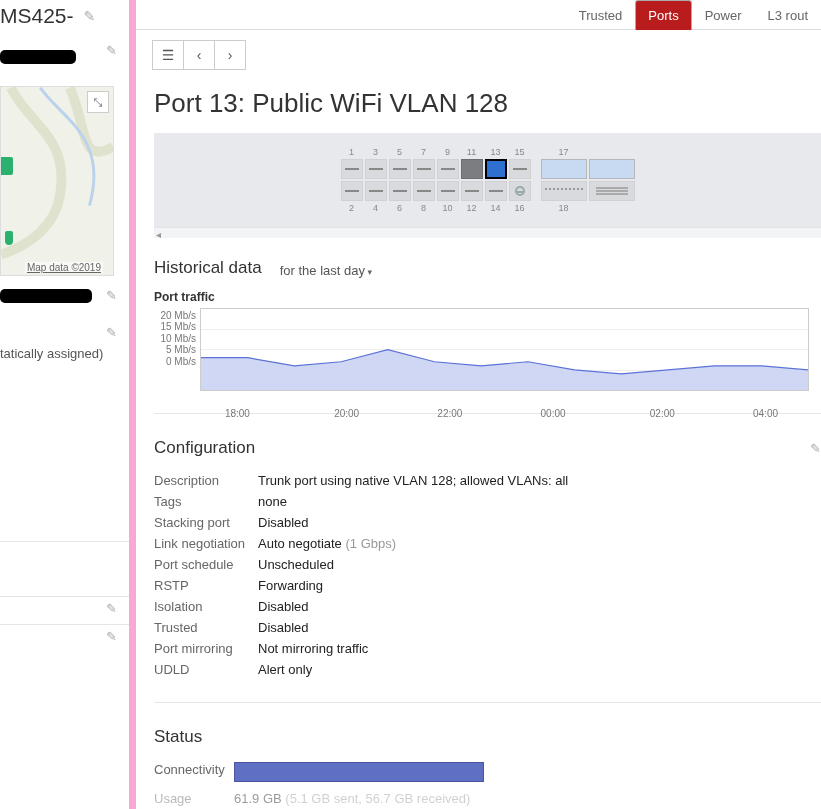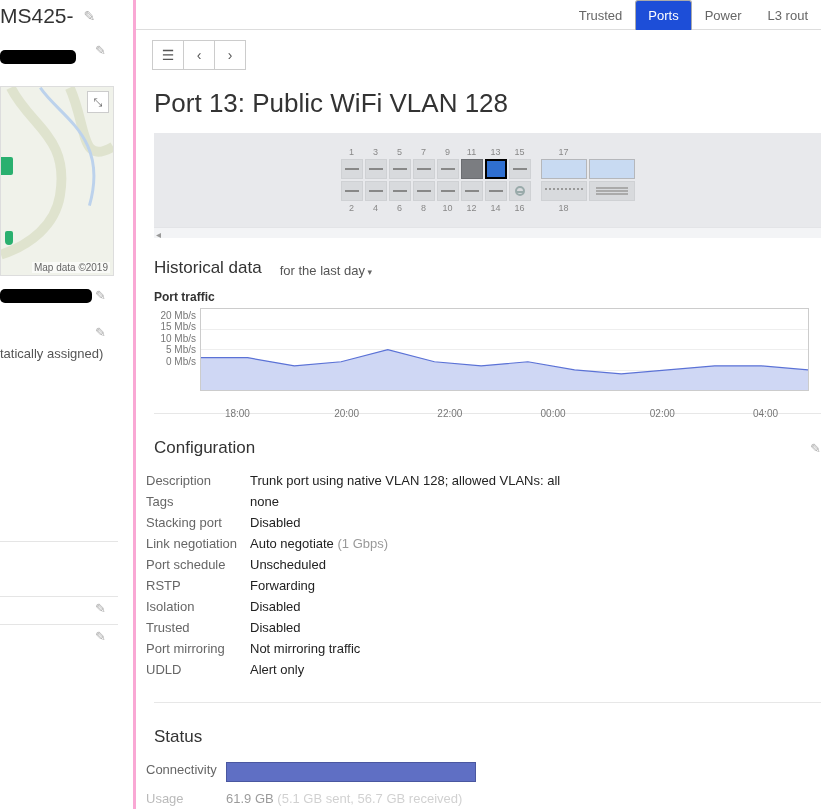--- a/index.html
+++ b/index.html
@@ -1,40 +1,40 @@
 <!DOCTYPE html>
 <html><head>
 <meta charset="utf-8">
 <style>
   * { box-sizing: border-box; margin: 0; padding: 0; }
   html, body { width: 821px; height: 809px; overflow: hidden; font-family: "Helvetica Neue", Arial, sans-serif; color: #333; background: #fff; font-size: 14px; }
   .page { display: flex; height: 100%; }
-  .left-col { width: 136px; flex: 0 0 136px; border-right: 3px solid #f9a8d4; padding: 4px 15px 0 0; }
+  .left-col { width: 136px; flex: 0 0 136px; border-right: 7px solid #f9a8d4; padding: 4px 0 0 0; }
   .main { flex: 1; display: flex; flex-direction: column; min-width: 0; overflow: hidden; }
   .device-title-row { display: flex; align-items: center; padding: 0 0 0 0; }
   .device-title { font-size: 21px; font-weight: 300; color: #333; }
   .pencil { color: #aaa; cursor: pointer; }
   .sm-pencil { font-size: 13px; }
   .edit-line { display: flex; align-items: center; justify-content: flex-end; padding: 4px 12px 4px 0; }
   .redact { height: 14px; border-radius: 5px; }
   .redact-a { width: 76px; background: #000; margin: 18px 0 4px 0;}
   .redact-b { width: 92px; background: #000;}
   .redact-row { display:flex; align-items:center; justify-content:space-between; padding:4px 12px 4px 0; }
   .map-wrap { position: relative; width: 114px; height: 190px; margin: 14px 0 0 0; border: 1px solid #ddd; background: #f0f2ea; overflow: hidden; }
   .map-expand { position:absolute; top:4px; right:4px; width:22px; height:22px; border:1px solid #ccc; background:#fff; display:flex; align-items:center; justify-content:center; font-size:11px; color:#666; cursor:pointer; }
   .map-marker { position:absolute; left:4px; bottom:30px; width:8px; height:14px; background:#2ab06f; border-radius:3px 3px 6px 6px; }
   .map-tag { position:absolute; left:-2px; top:70px; width:14px; height:18px; background:#2ab06f; border-radius:2px; }
-  .map-attr { position:absolute; right:3px; bottom:2px; font-size:10px; color:#666; background:rgba(255,255,255,.6); padding:0 2px;}
+  .map-attr { position:absolute; right:10px; bottom:2px; font-size:10px; color:#666; background:rgba(255,255,255,.6); padding:0 2px;text-decoration:underline;}
   .assn { font-size: 13px; color:#555; padding-top: 2px;}
   .lc-sep { border-top:1px solid #e5e5e5; margin-top: 14px; }
 
   
   .tabs { display:flex; justify-content:flex-end; gap:0; border-bottom:1px solid #ddd; height:34px; }
   .tab { padding:7px 12px; font-size:13px; color:#666; border:1px solid transparent; border-bottom:none; margin-bottom:-1px; cursor:pointer; white-space:nowrap;}
-  .tab.active { background:#1d4ed8; color:#fff; border-color:#aaa; border-radius:3px 3px 0 0;}
+  .tab.active { background:#b91c1c; color:#fff; border-color:#aaa; border-radius:3px 3px 0 0;}
   .toolbar { display:flex; gap:0; margin:10px 0 0 16px;}
   .tbtn { width:32px; height:30px; border:1px solid #ccc; margin-left:-1px; display:flex; align-items:center; justify-content:center; color:#555; cursor:pointer; background:#fff; font-size:14px;}
   .tbtn:first-child { margin-left:0;}
   .port-title { font-size:26px; font-weight:300; color:#333; margin:18px 0 14px 18px;}
   .switchviz { background:#e8e9ec; margin:0 0 0 18px; padding:14px 8px 14px 8px; position:relative;}
   .sv-inner { display:flex; justify-content:center; }
   .sv-group { display:flex; flex-direction:column; gap:2px;}
   .sv-row { display:flex; gap:2px;}
   .sv-port { width:22px; height:20px; background:#c6c8cc; border:1px solid #b5b7bb; position:relative;}
   .sv-port.inactive { background:#d8dadd; border-color:#cfd1d4;}
@@ -58,21 +58,21 @@
   .histsel::after { content:" \25BE"; font-size:9px; color:#666;}
   .chart-title { font-size:12px; font-weight:700; color:#333; margin:12px 0 4px 18px;}
   .chart { position:relative; height:110px; margin:0 12px 0 18px; display:flex;}
   .chart-y { width:46px; display:flex; flex-direction:column; justify-content:space-between; align-items:flex-end; padding:2px 4px 24px 0; font-size:10px; color:#777;}
   .chart-plot { flex:1; position:relative; border:1px solid #ccc; border-left:1px solid #ccc;}
   .chart-plot .grid { position:absolute; left:0; right:0; border-top:1px solid #eee;}
   .chart-xaxis { position:absolute; left:0; right:0; bottom:-18px; display:flex;}
   .chart-xaxis span{ font-size:10px; color:#777; position:absolute; transform:translateX(-50%);}
   svg.area { position:absolute; left:0; top:0; width:100%; height:100%;}
   .sect-title { font-size:17px; font-weight:300; color:#333; margin:24px 0 0 18px; display:flex; align-items:center; gap:10px;justify-content:space-between;}
-  .cfg-table { margin:12px 0 0 10px;}
+  .cfg-table { margin:12px 0 0 18px;}
   .cfg-row { display:flex; padding:3px 0;}
   .cfg-k { width:104px; font-size:13px; color:#666;}
   .cfg-v { font-size:13px; color:#222;}
   .muted { color:#999;}
   .status-bar { width:250px; height:20px; background:#5f6fc4; border:1px solid #4a57a0; display:inline-block;}
 </style>
 </head>
 <body>
 
 <div class="page">

